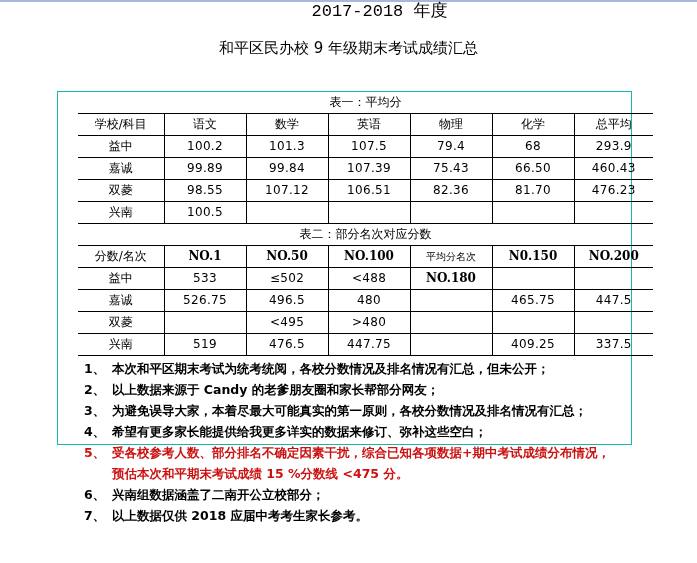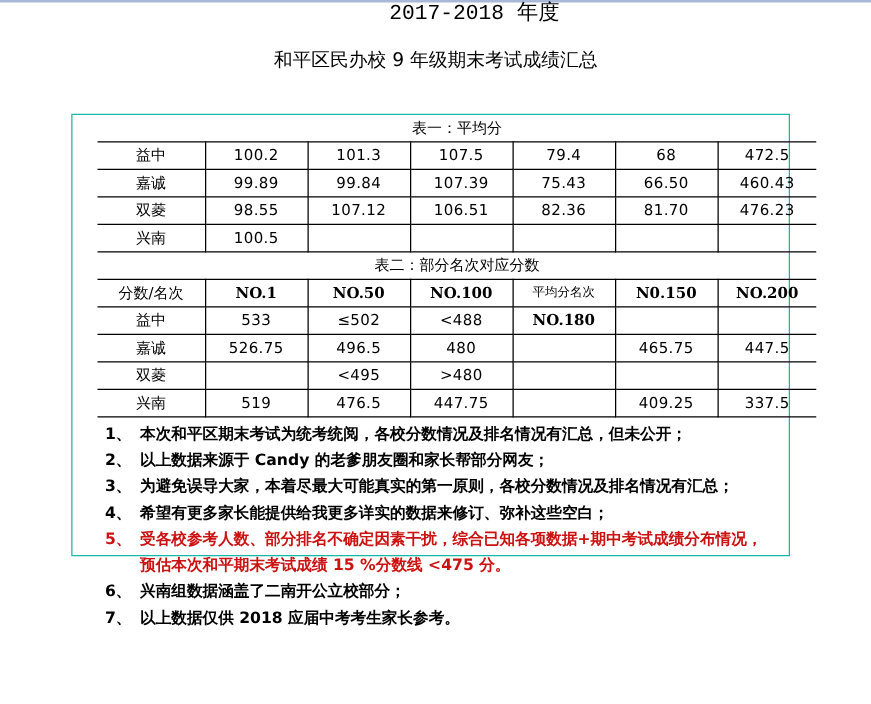--- a/index.html
+++ b/index.html
@@ -59,27 +59,36 @@
         <col style="width:82px">
         <col style="width:82px">
         <col style="width:82px">
         <col style="width:79px">
     </colgroup>
     <tbody>
         <tr class="caption-row">
       <td colspan="7">表一：平均分</td>
     </tr>
     <tr>
+      <td>学校/科目</td>
+      <td>语文</td>
+      <td>数学</td>
+      <td>英语</td>
+      <td>物理</td>
+      <td>化学</td>
+      <td>总平均</td>
+    </tr>
+    <tr>
       <td>益中</td>
       <td class="num">100.2</td>
       <td class="num">101.3</td>
       <td class="num">107.5</td>
       <td class="num">79.4</td>
       <td class="num">68</td>
-      <td class="num">472.5</td>
+      <td class="num">293.9</td>
     </tr>
     <tr>
       <td>嘉诚</td>
       <td class="num">99.89</td>
       <td class="num">99.84</td>
       <td class="num">107.39</td>
       <td class="num">75.43</td>
       <td class="num">66.50</td>
       <td class="num">460.43</td>
     </tr>

